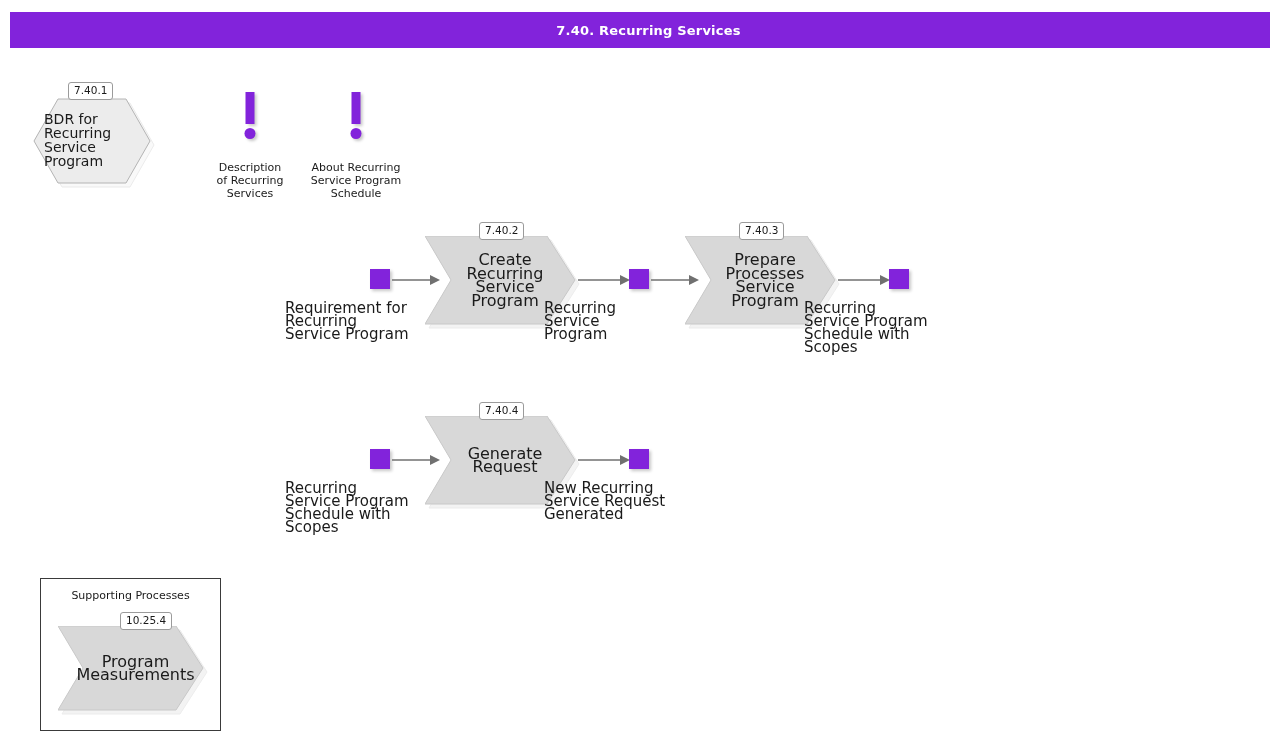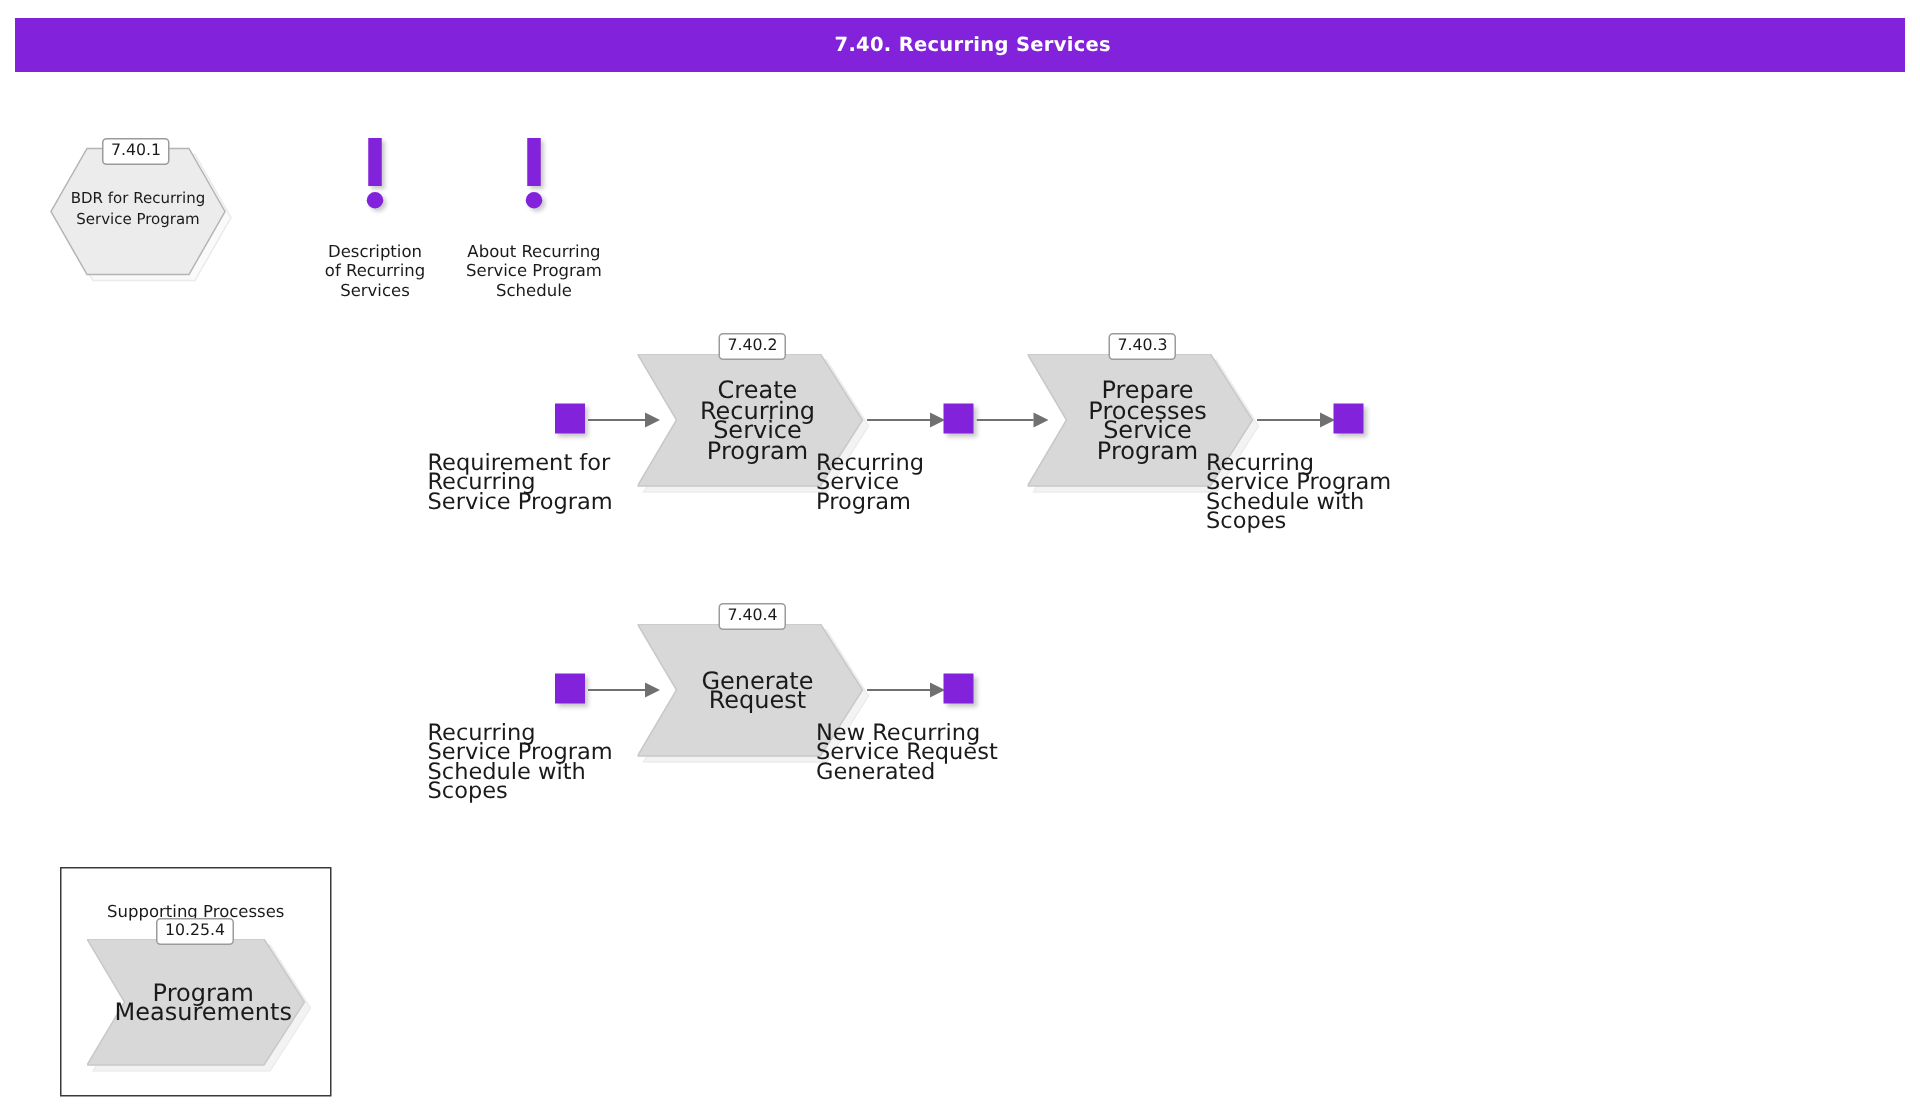--- a/index.html
+++ b/index.html
@@ -63,22 +63,21 @@
   }
   .hex-label {
     position: absolute;
     left: 0;
     top: 0;
     width: 100%;
     height: 100%;
     display: flex;
     align-items: center;
     justify-content: center;
-    text-align: center;
-    font-size: 10px;
+    font-size: 14px;
     line-height: 14px;
     color: #1a1a1a;
     padding: 0 12px;
     box-sizing: border-box;
     white-space: pre-line;
   }
 
   
   .chev-wrap {
     position: absolute;
@@ -185,31 +184,30 @@
   }
   .group-title {
     position: absolute;
     top: 10px;
     left: 0;
     width: 100%;
     text-align: center;
     font-size: 11px;
     line-height: 14px;
     color: #1a1a1a;
-    margin-top: 12px;
   }
 </style>
 </head>
 <body>
 
 <div class="header-bar">
   <span class="header-title">7.40. Recurring Services</span>
 </div>
 
-<div class="numtag" style="left:68px; top:92px;">7.40.1</div>
+<div class="numtag" style="left:68px; top:82px;">7.40.1</div>
 <div class="hex-wrap" style="left:32px; top:97px; width:120px; height:86px;">
   <svg class="hex-shape" width="126" height="92" viewBox="0 0 126 92">
     <polygon points="26,2 94,2 118,44 94,86 26,86 2,44" fill="#ececec" stroke="#b4b4b4" stroke-width="1" transform="translate(4,4)" opacity="0.28"></polygon>
     <polygon points="26,2 94,2 118,44 94,86 26,86 2,44" fill="#ececec" stroke="#b4b4b4" stroke-width="1"></polygon>
   </svg>
   <div class="hex-label">BDR for Recurring
 Service Program</div>
 </div>
 
 <div class="note" style="left:210px; top:92px; width:80px; height:90px;">
@@ -325,21 +323,21 @@
 <div class="dataobj" style="left:629px; top:449px; width:20px; height:20px;border-radius:10px;">
   <div class="sq"></div>
   <div class="cap">New Recurring
 Service Request
 Generated</div>
 </div>
 
 <div class="group-box" style="left:40px; top:578px; width:181px; height:153px;">
   <div class="group-title">Supporting Processes</div>
 </div>
-<div class="numtag" style="left:104px; top:612px;">10.25.4</div>
+<div class="numtag" style="left:120px; top:612px;">10.25.4</div>
 <div class="chev-wrap" style="left:58px; top:626px; width:145px; height:84px;">
   <svg class="chev-shape" width="151" height="90" viewBox="0 0 151 90">
     <polygon points="0,0 118,0 145,42 118,84 0,84 25,42" fill="#d8d8d8" stroke="#c2c2c2" stroke-width="1" transform="translate(4,4)" opacity="0.3"></polygon>
     <polygon points="0,0 118,0 145,42 118,84 0,84 25,42" fill="#d8d8d8" stroke="#c8c8c8" stroke-width="1"></polygon>
   </svg>
   <div class="chev-label">Program
 Measurements</div>
 </div>
 
 </body></html>

